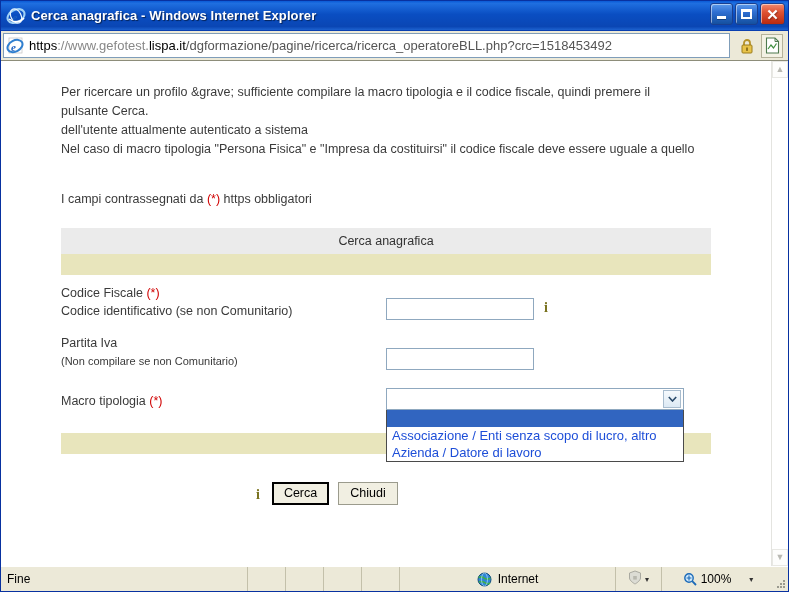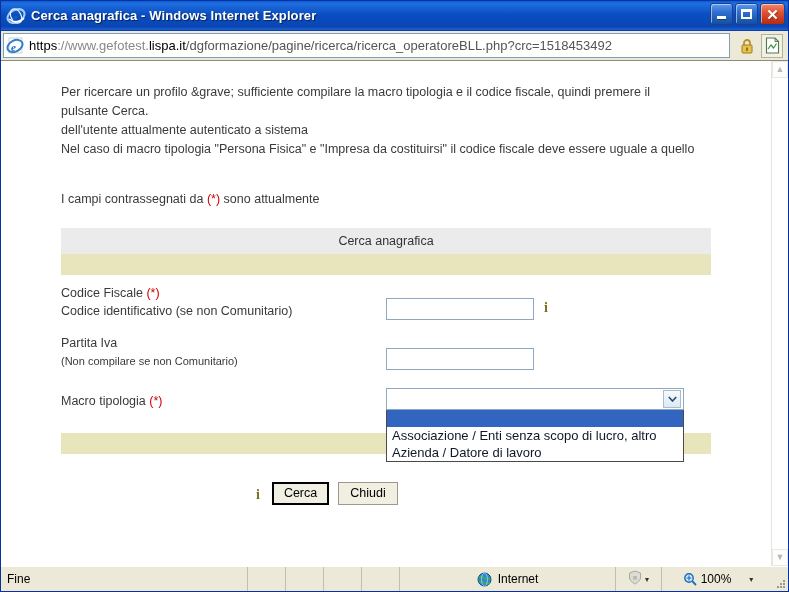--- a/index.html
+++ b/index.html
@@ -242,21 +242,21 @@
     position: absolute;
     left: 0; top: 22px;
     width: 298px;
     background: #ffffff;
     border: 1px solid #4a4a4a;
     border-top: none;
     z-index: 40;
   }
   .dd-opt {
     font-size: 13px;
-    color: #0f172a;
+    color: #1d4ed8;
     height: 17px;
     line-height: 17px;
     padding-left: 5px;
     white-space: nowrap;
     overflow: hidden;
     font-family: "Liberation Sans", sans-serif;
   }
   .dd-opt.selected { background: #3165c0; color: #fff; }
 
   .actions {
@@ -390,21 +390,21 @@
       <div class="page">
 
         <div class="intro">
           <div>Per ricercare un profilo &amp;grave; sufficiente compilare la macro tipologia e il codice fiscale, quindi premere il</div>
           <div>pulsante Cerca.</div>
           <div>dell'utente attualmente autenticato a sistema</div>
           <div>Nel caso di macro tipologia "Persona Fisica" e "Impresa da costituirsi" il codice fiscale deve essere uguale a quello</div>
         </div>
 
         <div class="req-note">
-          <span>I campi contrassegnati da </span><span class="ast">(*)</span><span> sono attualmente</span>
+          <span>I campi contrassegnati da </span><span class="ast">(*)</span><span> https obbligatori</span>
         </div>
 
         <div class="form-table">
           <div class="ft-header">Cerca anagrafica</div>
           <div class="ft-band"></div>
 
           <div class="ft-rows">
 
             <div class="frow">
               <div class="flabel">

